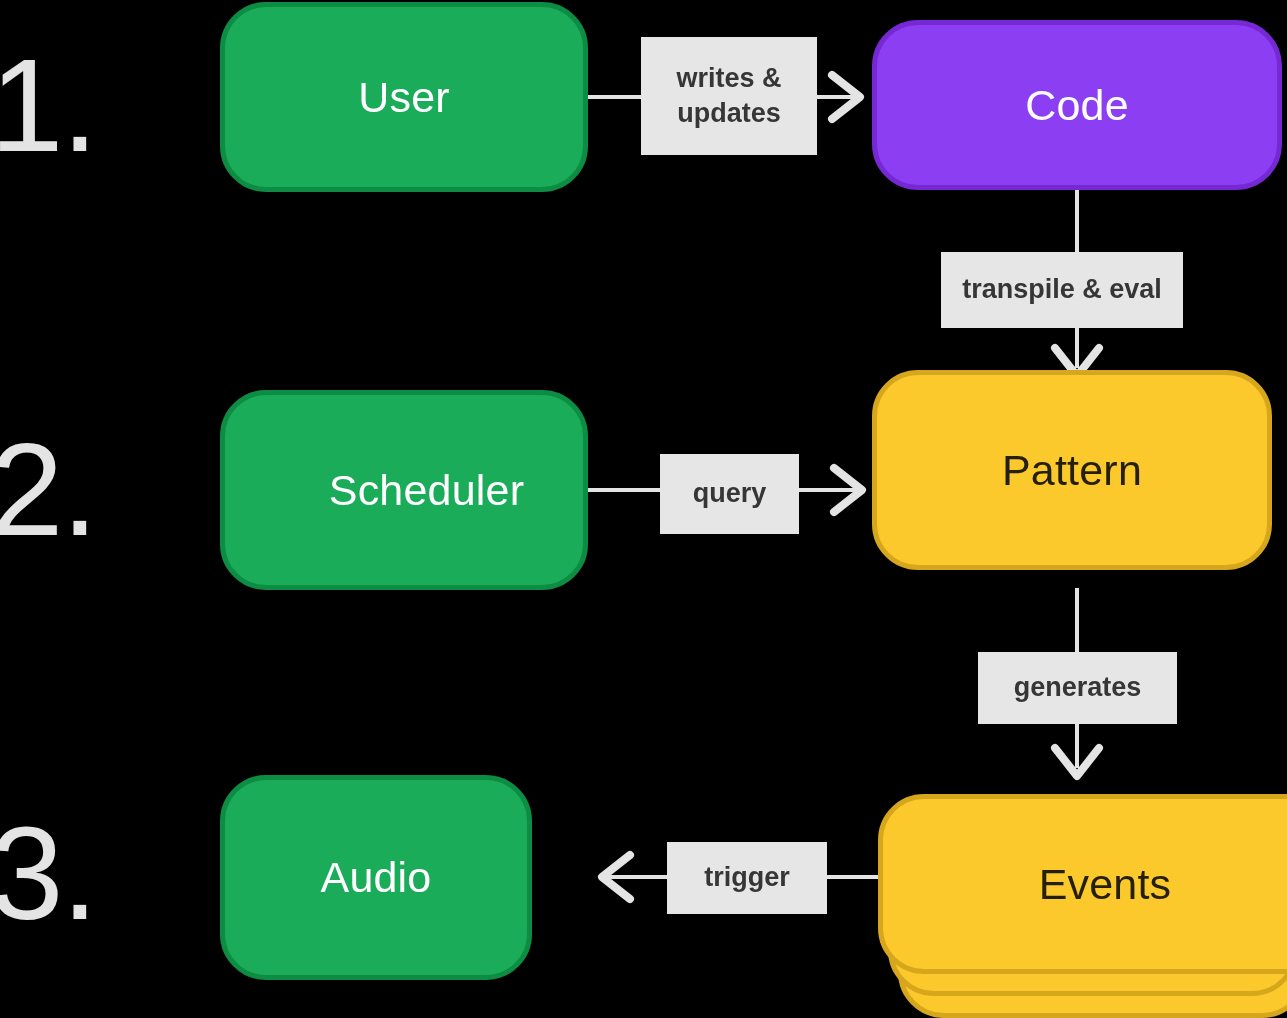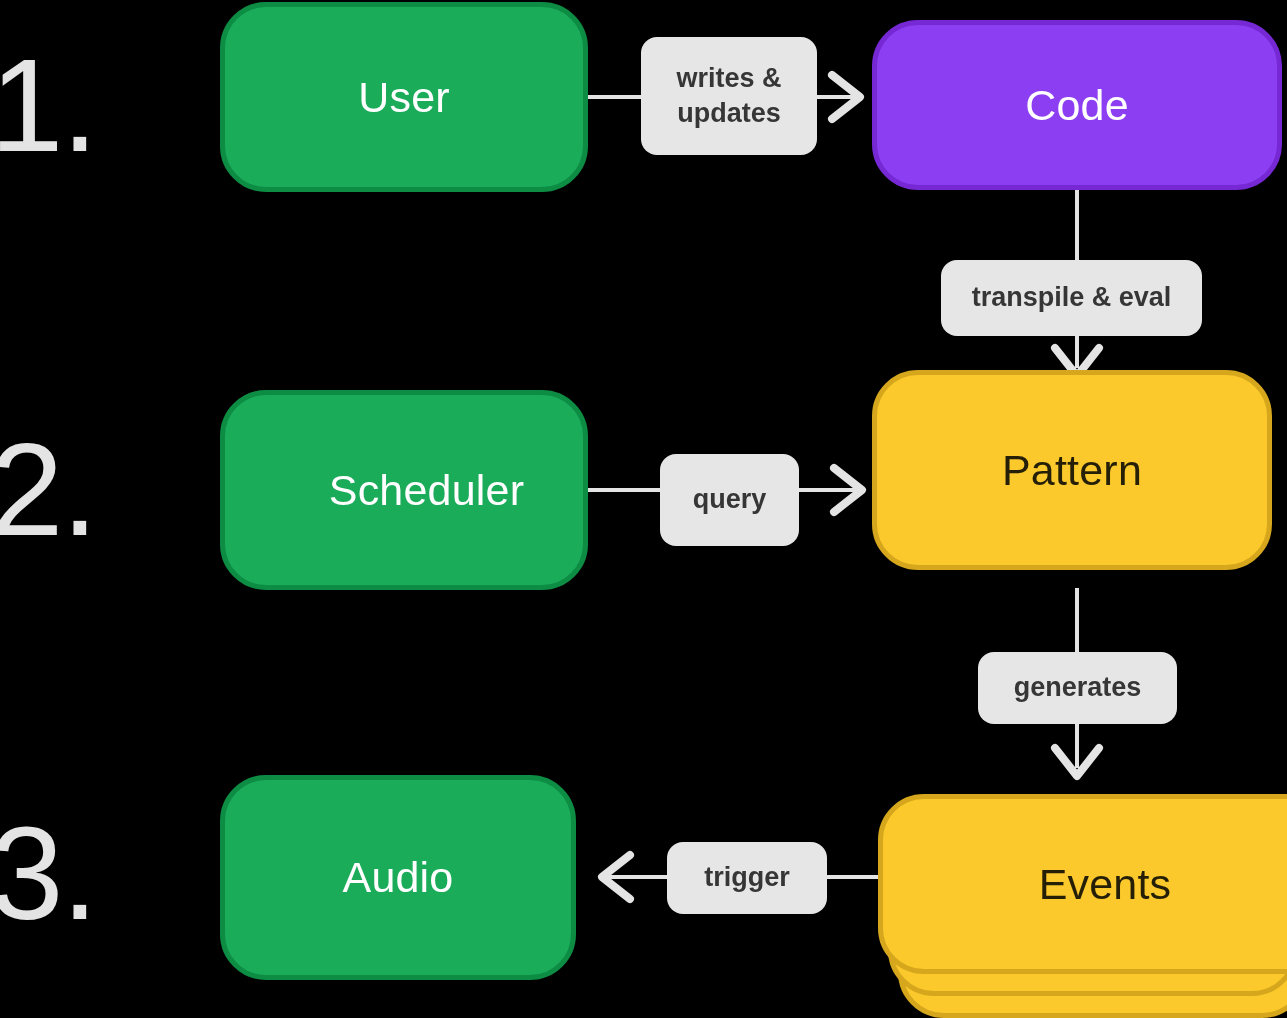--- a/index.html
+++ b/index.html
@@ -70,21 +70,21 @@
   }
   .arrowhead { position: absolute; }
   .arrowhead svg { display: block; }
 
   
   .edge-label {
     position: absolute;
     box-sizing: border-box;
     background: #E6E6E6;
     color: #363636;
-    border-radius: 16px;
+    border-radius: 0;
     font-size: 27px;
     font-weight: 700;
     line-height: 1.3;
     display: flex;
     align-items: center;
     justify-content: center;
     text-align: center;
     padding: 23px 14px;
     white-space: pre-line;
   }
@@ -114,47 +114,47 @@
   <div class="node node-purple" style="left:872px; top:20px; width:410px; height:170px;">
     <span>Code</span>
   </div>
 
   <div class="line-v" style="left:1075px; top:190px; height:178px;"></div>
   <div class="arrowhead" style="left:1050px; top:342px;">
     <svg width="54" height="46" viewBox="0 0 54 46">
       <path d="M5 6 L27 34 L49 6" fill="none" stroke="#E4E4E4" stroke-width="8" stroke-linecap="round" stroke-linejoin="round"></path>
     </svg>
   </div>
-  <div class="edge-label" style="left:941px; top:260px; width:261px; height:76px;">transpile &amp; eval</div>
+  <div class="edge-label" style="left:941px; top:252px; width:242px; height:76px;">transpile &amp; eval</div>
 
   <div class="node node-green" style="left:220px; top:390px; width:368px; height:200px;padding-left:45px;">
     <span>Scheduler</span>
   </div>
 
   <div class="line-h" style="left:588px; top:488px; width:276px;"></div>
   <div class="arrowhead" style="left:828px; top:463px;">
     <svg width="46" height="54" viewBox="0 0 46 54">
       <path d="M6 5 L34 27 L6 49" fill="none" stroke="#E4E4E4" stroke-width="8" stroke-linecap="round" stroke-linejoin="round"></path>
     </svg>
   </div>
-  <div class="edge-label" style="left:660px; top:454px; width:139px; height:92px;">query</div>
+  <div class="edge-label" style="left:660px; top:454px; width:139px; height:80px;">query</div>
 
   <div class="node node-yellow" style="left:872px; top:370px; width:400px; height:200px;">
     <span>Pattern</span>
   </div>
 
   <div class="line-v" style="left:1075px; top:588px; height:180px;"></div>
   <div class="arrowhead" style="left:1050px; top:742px;">
     <svg width="54" height="46" viewBox="0 0 54 46">
       <path d="M5 6 L27 34 L49 6" fill="none" stroke="#E4E4E4" stroke-width="8" stroke-linecap="round" stroke-linejoin="round"></path>
     </svg>
   </div>
   <div class="edge-label" style="left:978px; top:652px; width:199px; height:72px;">generates</div>
 
-  <div class="node node-green" style="left:220px; top:775px; width:356px; height:205px;">
+  <div class="node node-green" style="left:220px; top:775px; width:312px; height:205px;">
     <span>Audio</span>
   </div>
 
   <div class="line-h" style="left:608px; top:875px; width:288px;"></div>
   <div class="arrowhead" style="left:590px; top:850px;">
     <svg width="46" height="54" viewBox="0 0 46 54">
       <path d="M40 5 L12 27 L40 49" fill="none" stroke="#E4E4E4" stroke-width="8" stroke-linecap="round" stroke-linejoin="round"></path>
     </svg>
   </div>
   <div class="edge-label" style="left:667px; top:842px; width:160px; height:72px;">trigger</div>

